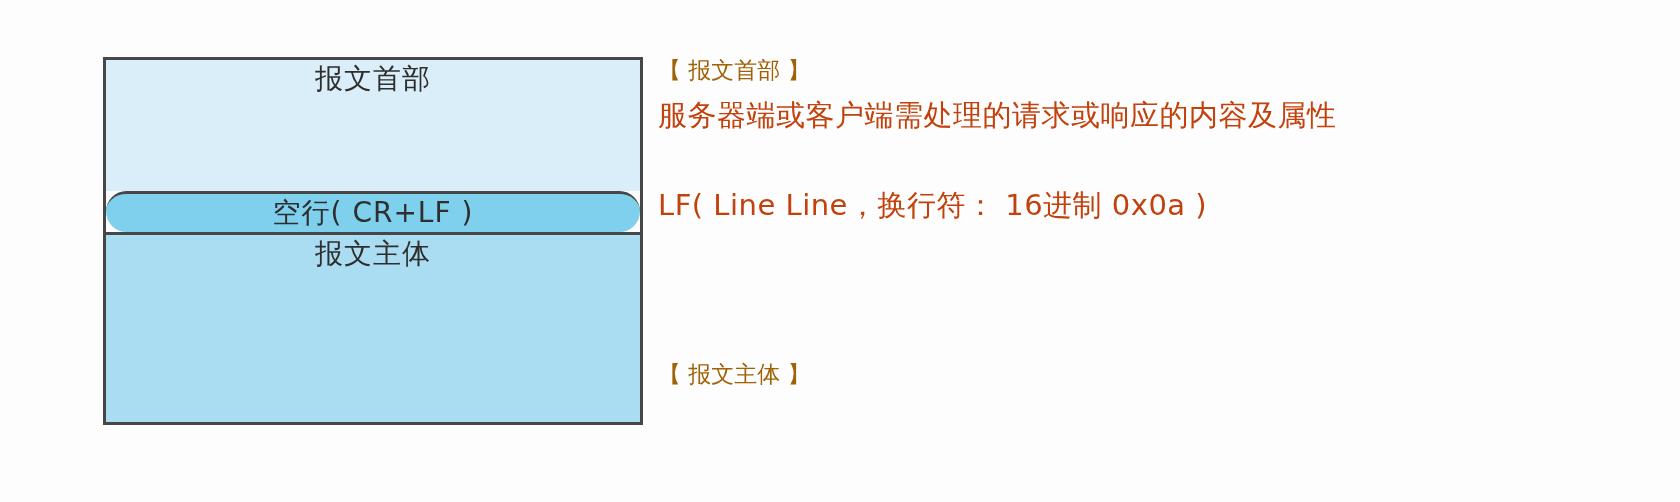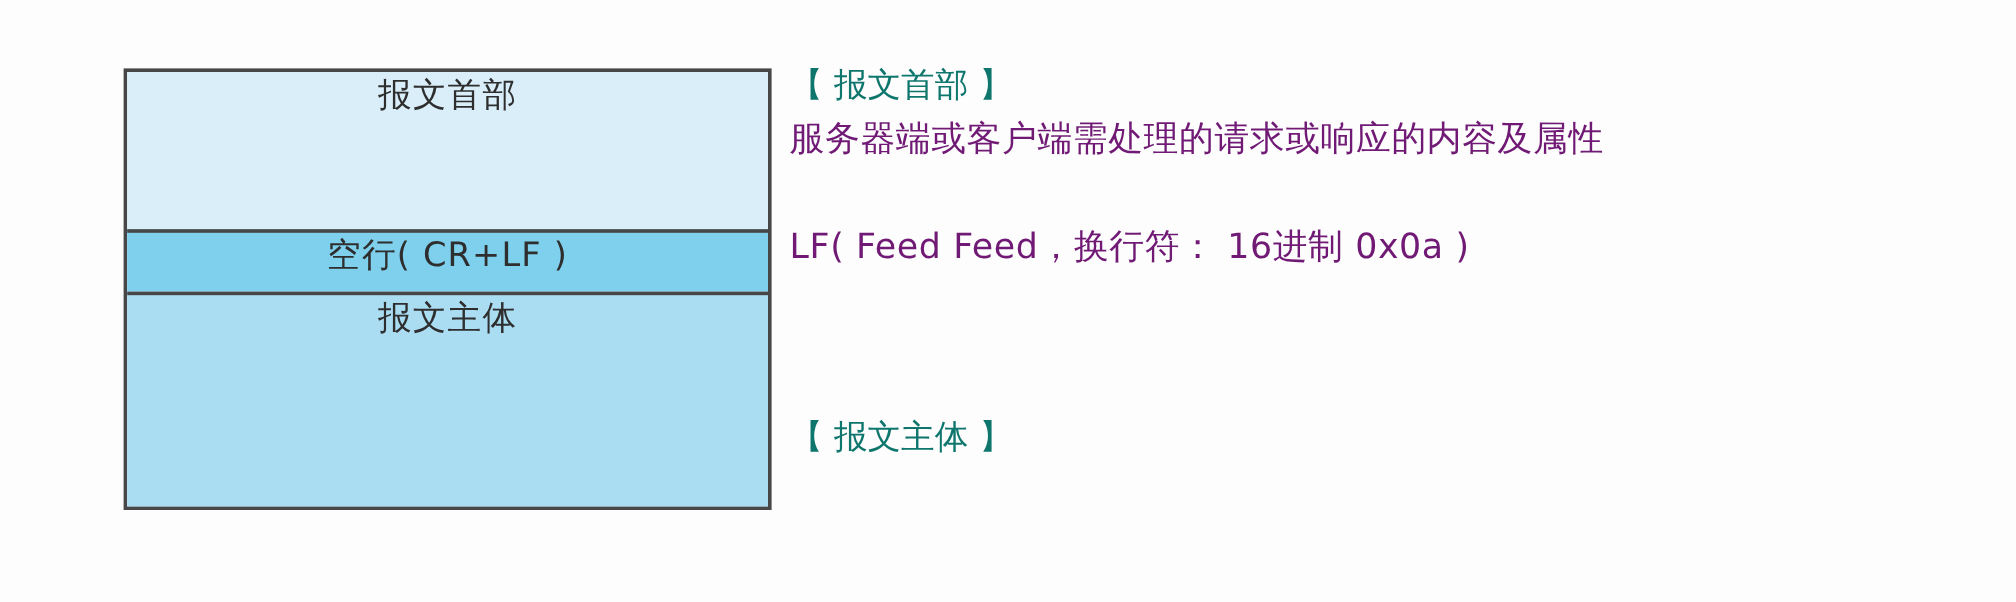--- a/index.html
+++ b/index.html
@@ -30,21 +30,21 @@
   .section {
     display: flex;
     align-items: flex-start;
     justify-content: center;
     box-sizing: border-box;
   }
   .section + .section {
     border-top: 3px solid #474747;
   }
   .section-header { height: 131px; }
-  .section-blank  { height: 52px; }
+  .section-blank  { height: 41px; border-radius: 26px; }
   .section-body   { flex: 1; }
   .section-label {
     font-size: 28px;
     color: #2e2e2e;
     letter-spacing: 1px;
   }
   
   .annotations {
     position: absolute;
     left: 658px;
@@ -52,30 +52,30 @@
     width: 1000px;
     height: 502px;
   }
   .annotation {
     position: absolute;
     left: 0;
     width: 1000px;
   }
   .annotation-0 { top: 48px; }
   .annotation-1 { top: 183px; }
-  .annotation-2 { top: 341px; }
+  .annotation-2 { top: 352px; }
   .annotation-title {
-    font-size: 28px;
-    color: #0f766e;
+    font-size: 23px;
+    color: #a16207;
     line-height: 45px;
     font-weight: 500;
   }
   .annotation-line {
     font-size: 29px;
-    color: #701a75;
+    color: #c2410c;
     line-height: 45px;
     letter-spacing: 0.5px;
   }
 </style>
 </head>
 <body>
 
 <div class="canvas">
 
   <div class="message-box">
@@ -91,21 +91,21 @@
   </div>
 
   <div class="annotations">
 
     <div class="annotation annotation-0">
       <div class="annotation-title">【 报文首部 】</div>
       <div class="annotation-line">服务器端或客户端需处理的请求或响应的内容及属性</div>
     </div>
 
     <div class="annotation annotation-1">
-      <div class="annotation-line">LF( Feed Feed，换行符： 16进制 0x0a )</div>
+      <div class="annotation-line">LF( Line Line，换行符： 16进制 0x0a )</div>
     </div>
 
     <div class="annotation annotation-2">
       <div class="annotation-title">【 报文主体 】</div>
     </div>
 
   </div>
 
 </div>
 

